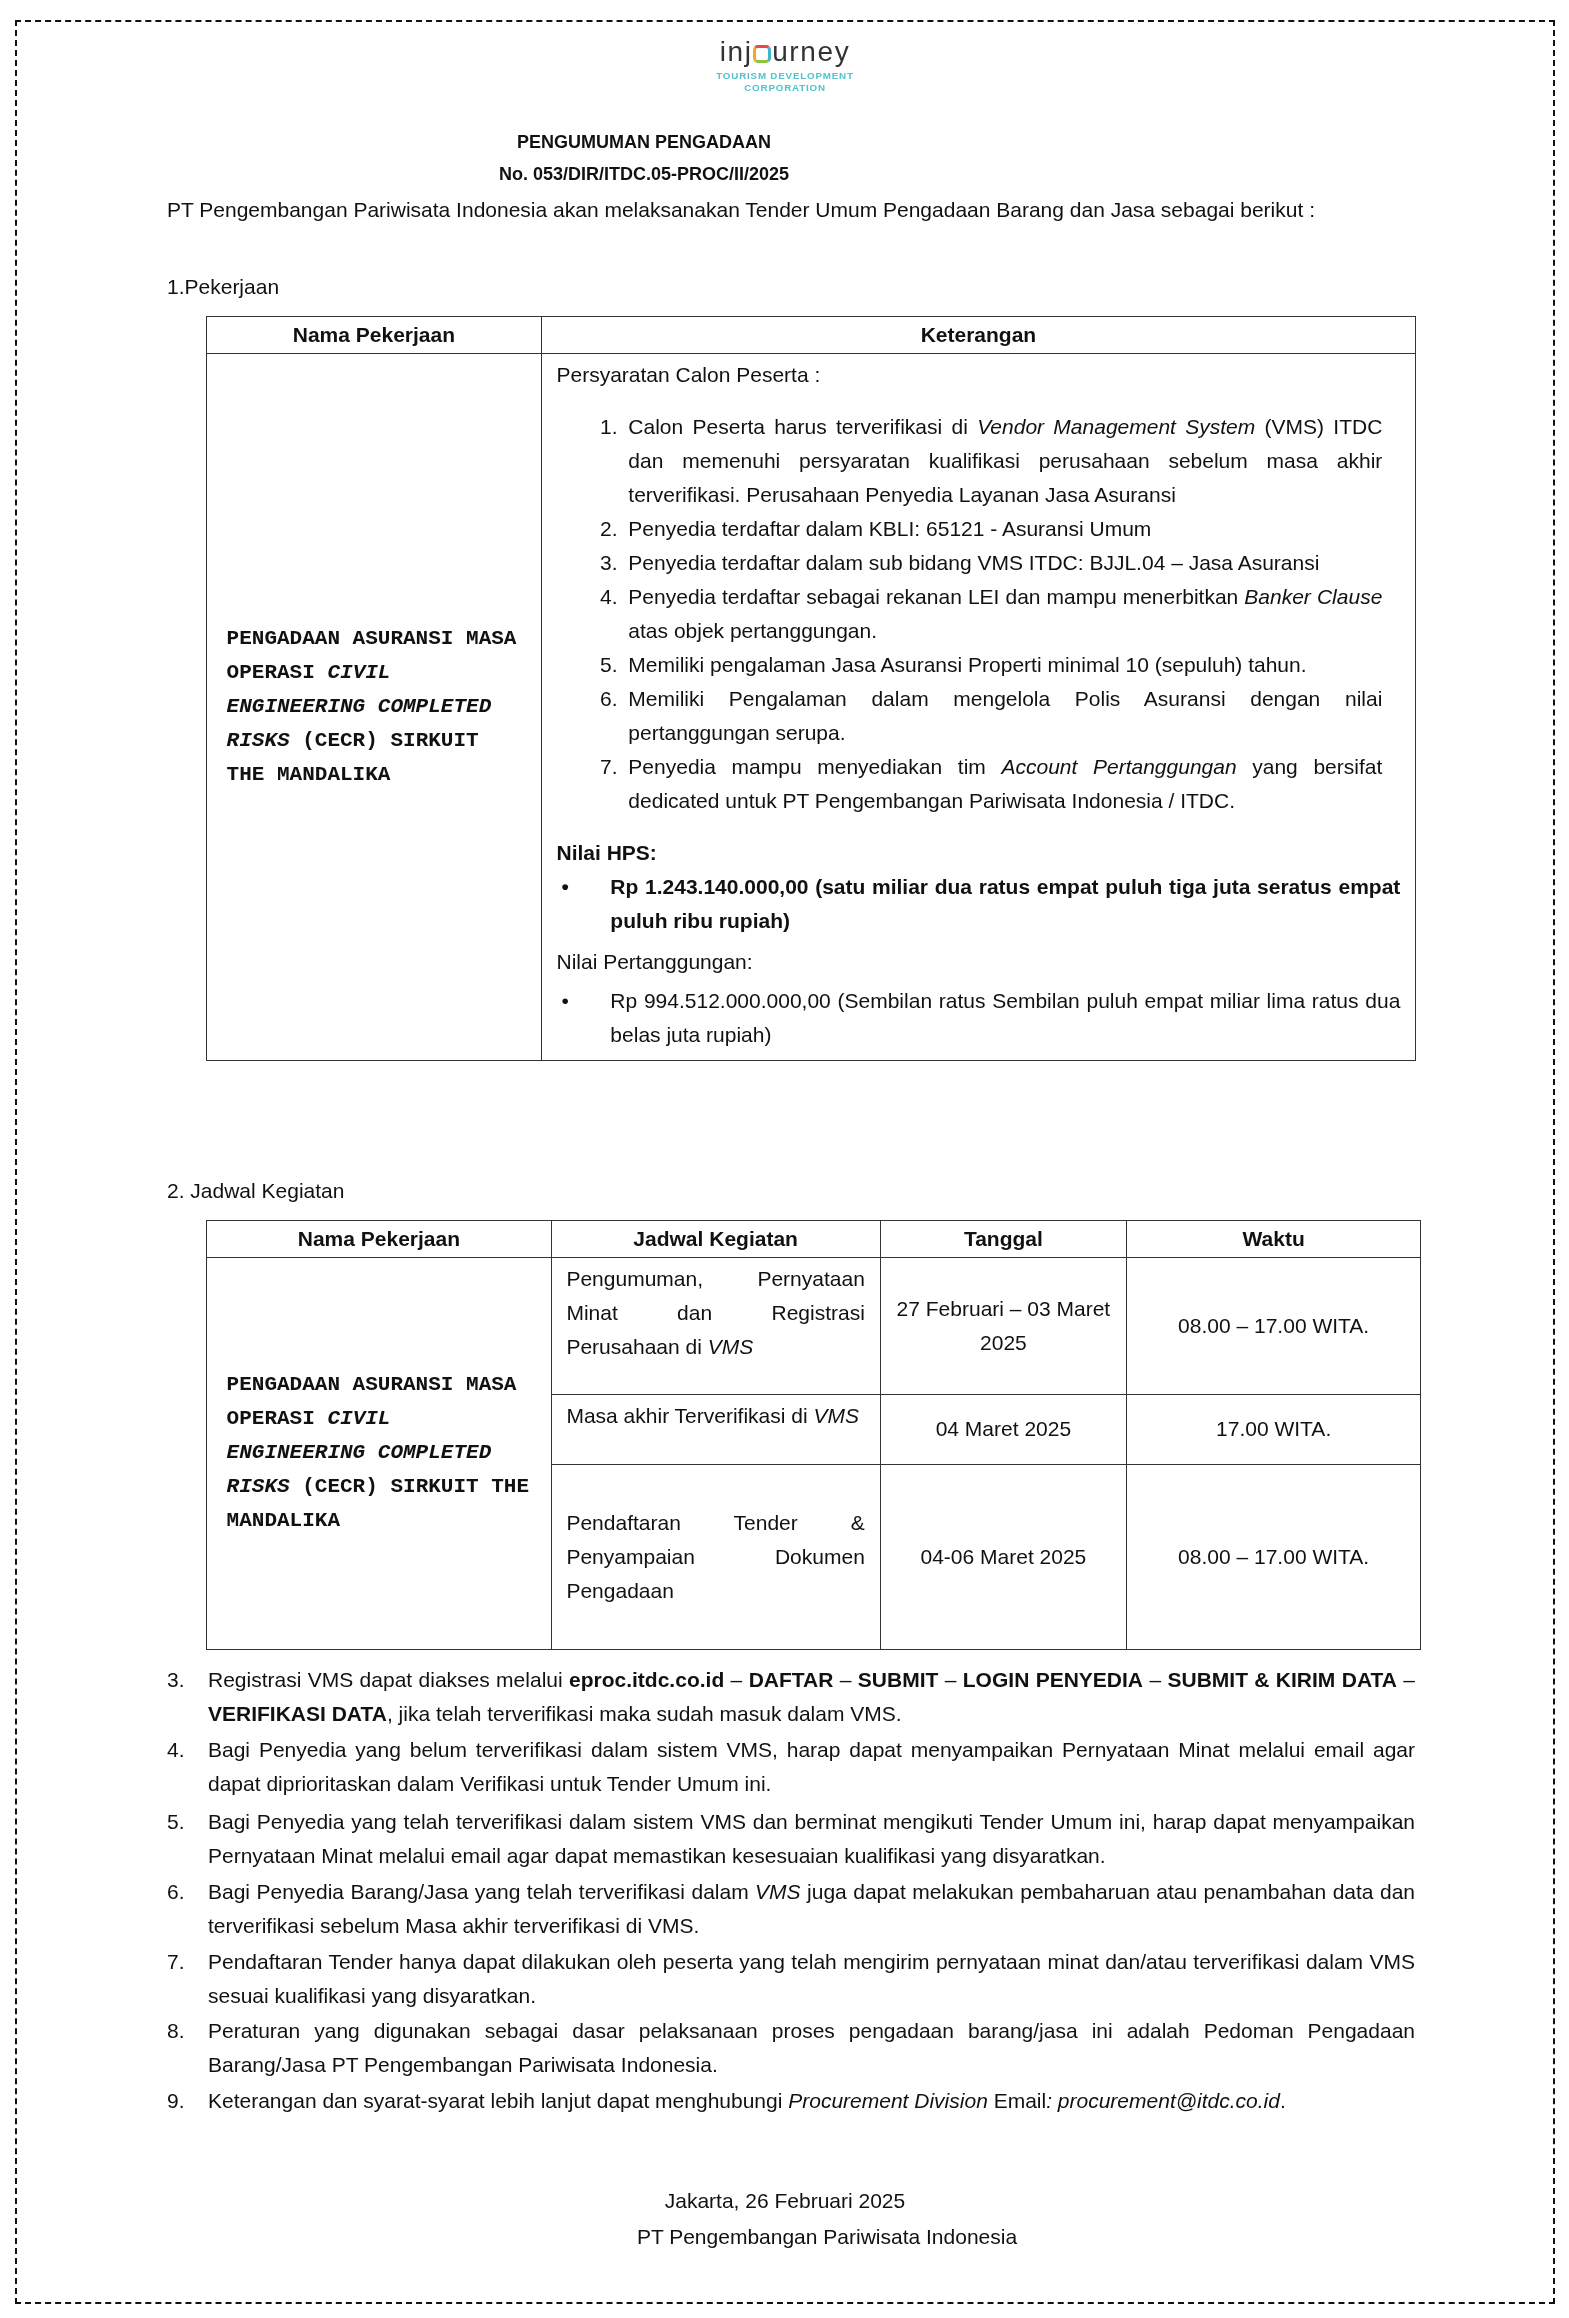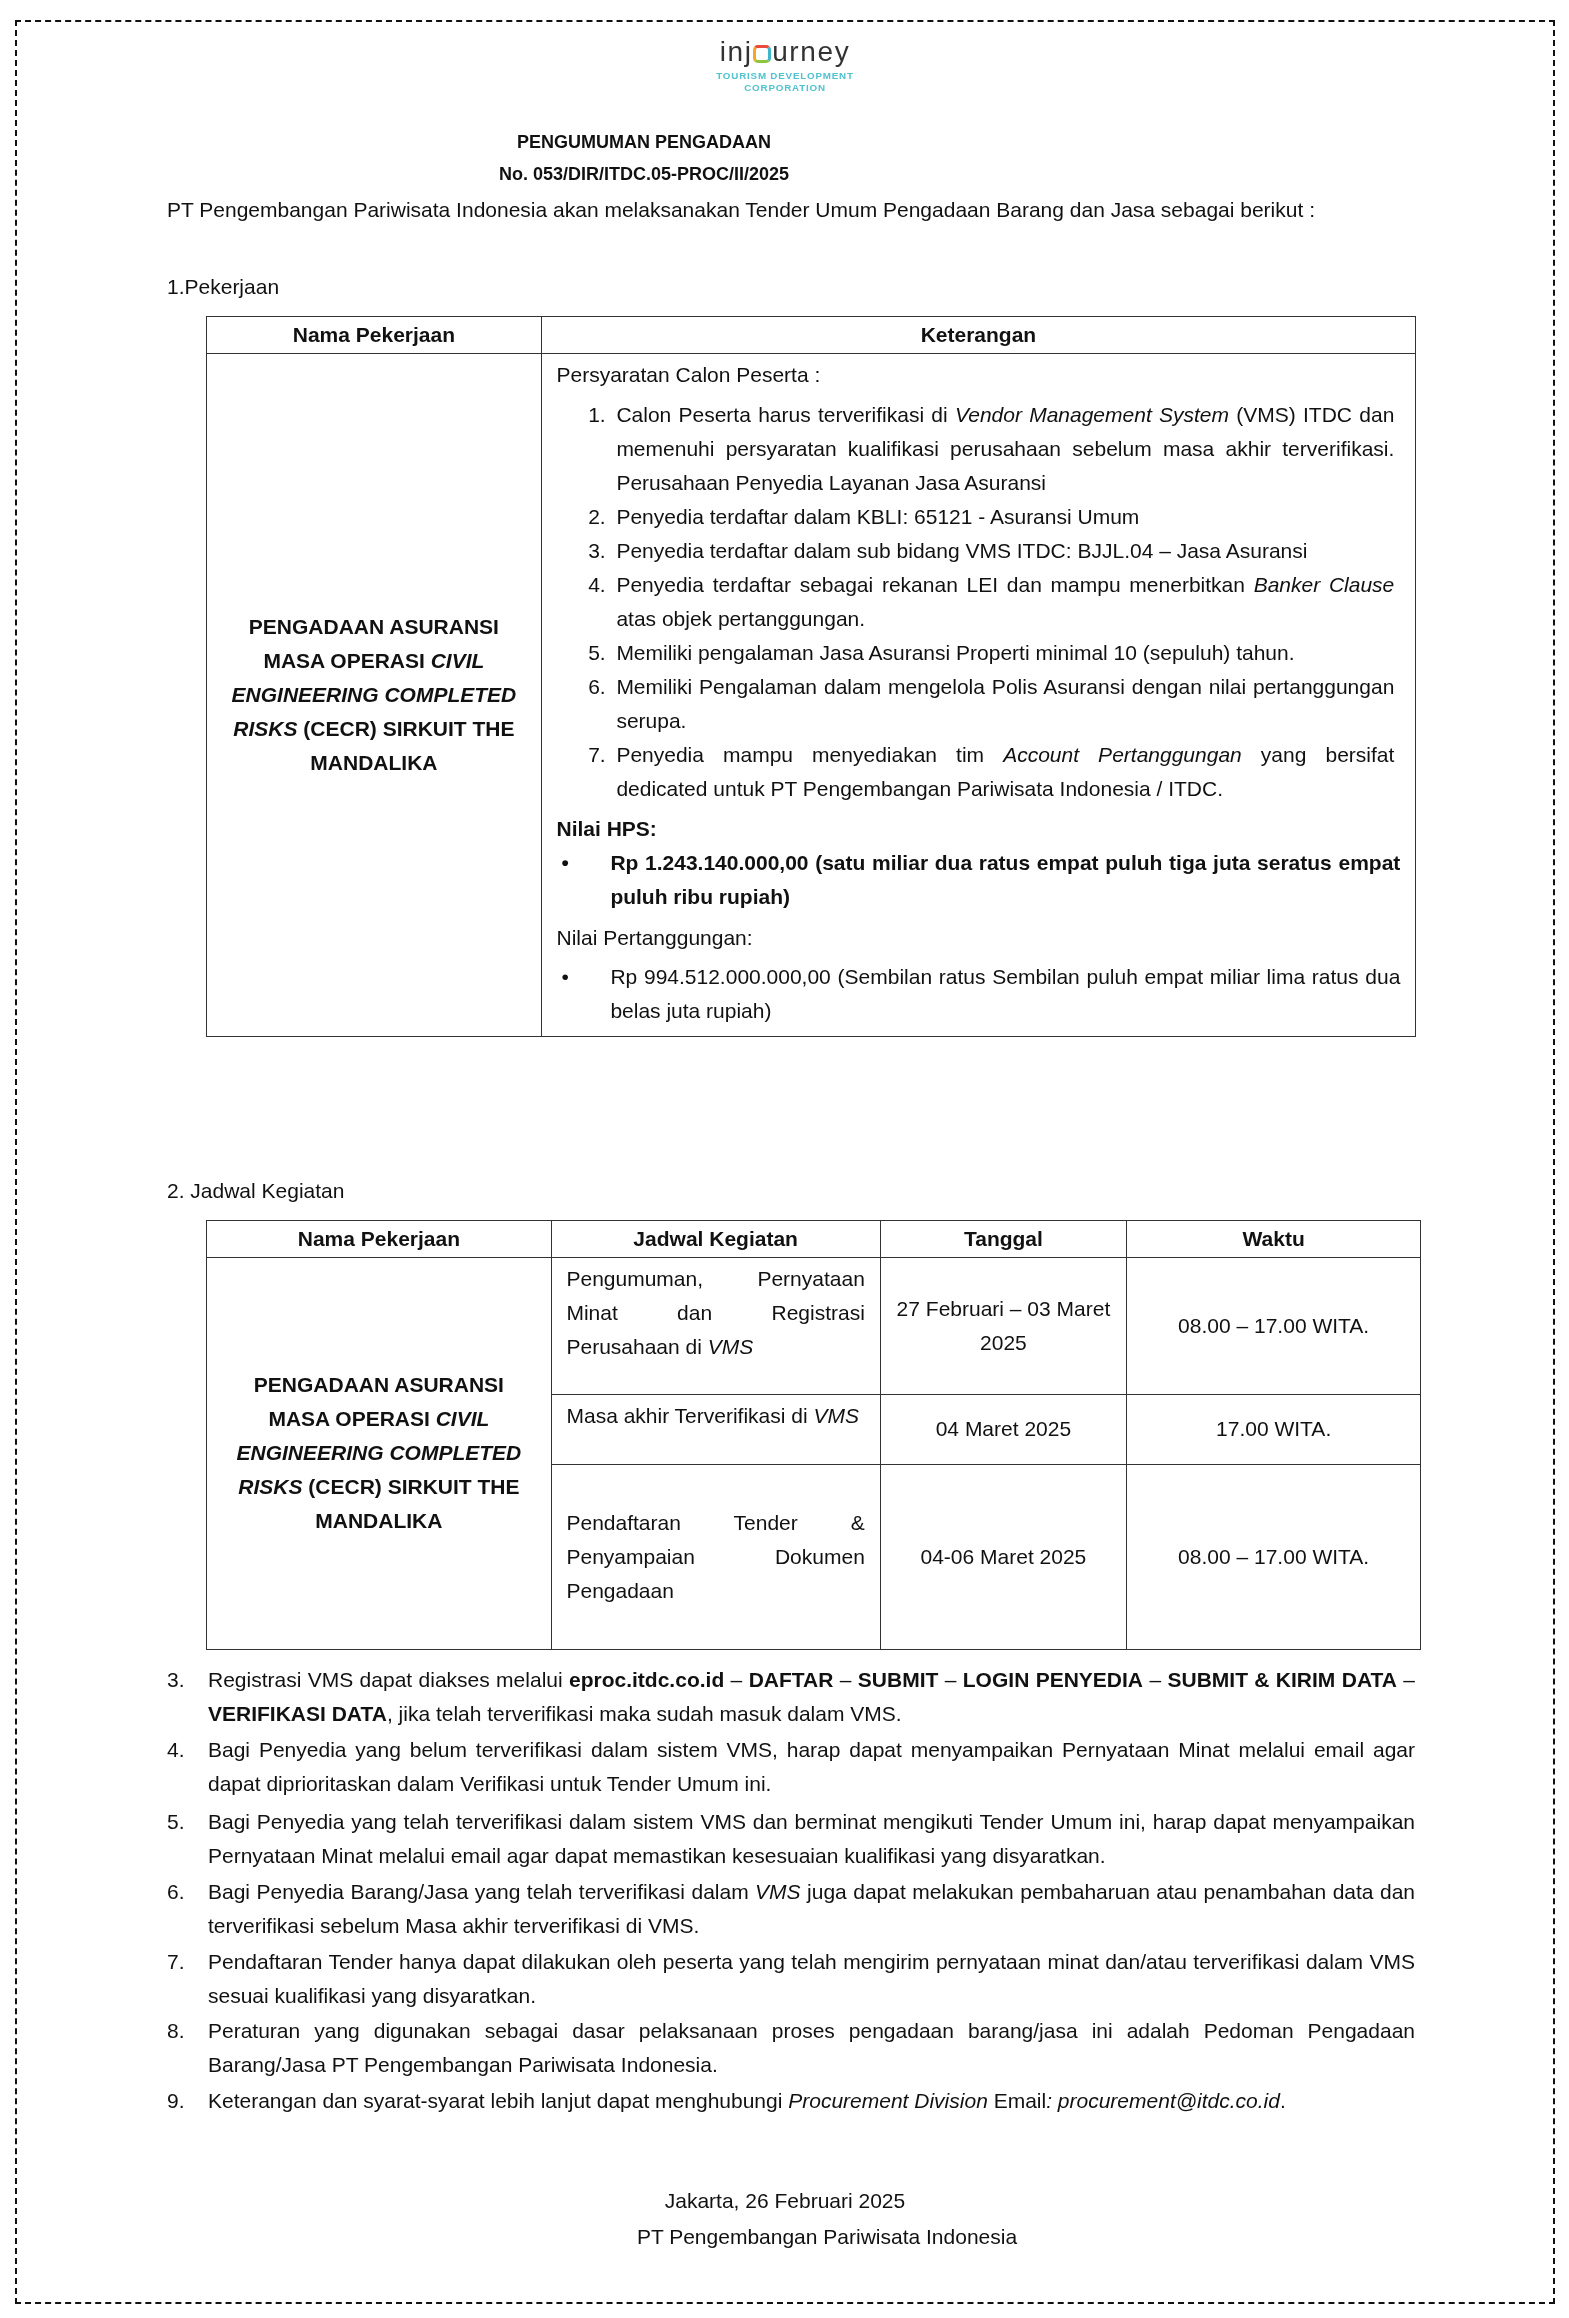--- a/index.html
+++ b/index.html
@@ -17,25 +17,25 @@
   .logo-sub { font-size: 9.8px; font-weight: bold; color: #4fc3cf; letter-spacing: 0.8px; line-height: 12.3px; }
 
   .title { position: absolute; left: 0; width: 1288px; text-align: center; font-weight: bold; font-size: 18px; line-height: 29px; }
 
   .para { position: absolute; left: 167px; width: 1248px; font-size: 21px; line-height: 33px; text-align: justify; }
 
   table { border-collapse: collapse; position: absolute; font-size: 21px; }
   td, th { border: 1.6px solid #333; vertical-align: top; }
   th { font-weight: bold; text-align: center; padding: 3.3px 6.5px; line-height: 29px; }
 
-  .job-cell { text-align: center; vertical-align: middle; font-weight: bold; line-height: 34px; padding: 0 19.6px; font-size: 21px; }
+  .job-cell { text-align: left; vertical-align: middle; font-weight: bold; line-height: 34px; padding: 0 19.6px; font-size: 21px; font-family: Liberation Mono, monospace; }
   .job-cell i { font-style: italic; }
 
   .ket { padding: 4.9px 14.7px 8.2px 14.7px; line-height: 34px; }
-  .ket ol { margin: 6px; padding-left: 49px; }
+  .ket ol { margin: 18px; padding-left: 49px; }
   .ket ol li { text-align: justify; padding-left: 4.9px; }
   .ket ul { margin: 0; padding-left: 49px; list-style: none; }
   .ket ul li { position: relative; text-align: justify; padding-left: 4.9px; }
   .ket ul li .bullet { position: absolute; left: -44px; top: 0; }
   .b { font-weight: bold; }
   .it { font-style: italic; }
 
   .sched td { line-height: 34px; font-size: 21px; }
   .sched .act { padding: 4.9px 14.7px; text-align: justify; }
   .sched .ctr { text-align: center; vertical-align: middle; }

